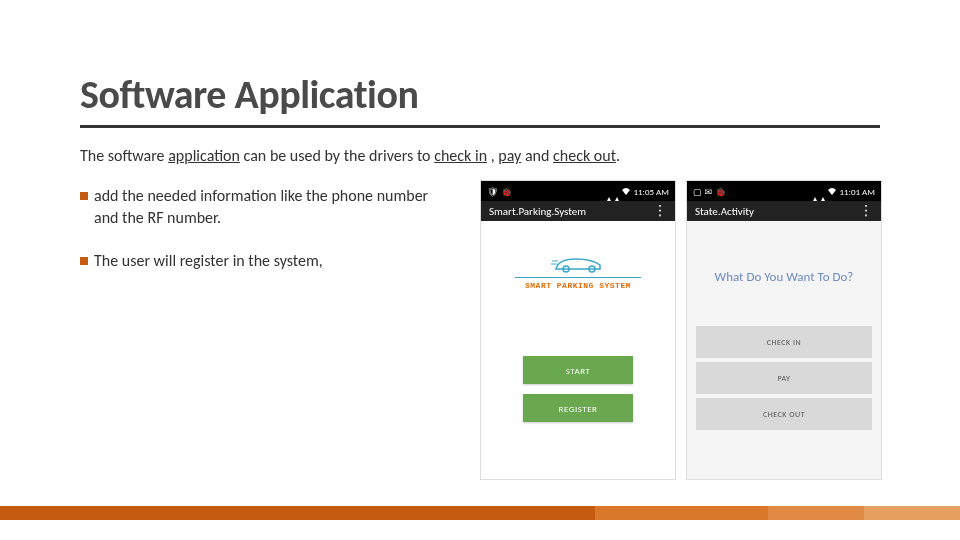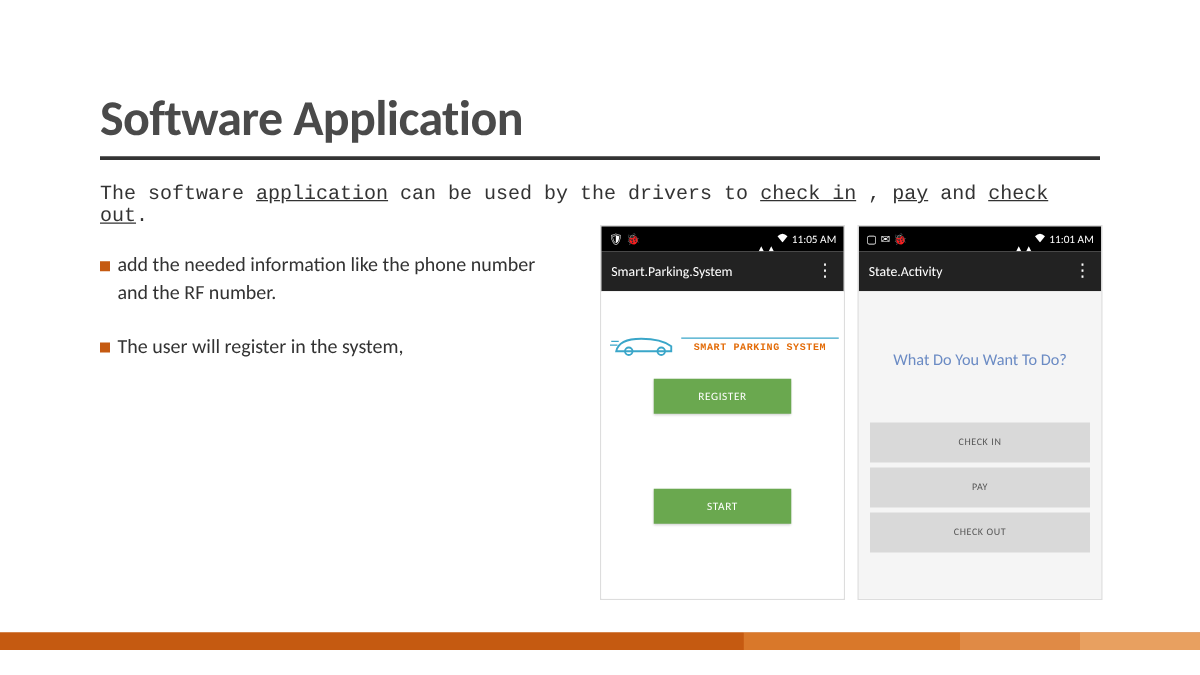--- a/index.html
+++ b/index.html
@@ -1,33 +1,33 @@
 <!DOCTYPE html>
 <html><head>
 <meta charset="utf-8">
 <style>
   * { box-sizing: border-box; margin: 0; padding: 0; }
   html, body { width: 960px; height: 540px; font-family: "Segoe UI", Calibri, Arial, sans-serif; background: #fff; color: #3a3a3a; overflow: hidden; }
   .slide { position: relative; width: 960px; height: 540px; padding: 70px 80px 16px 80px; }
   .title { font-size: 40px; font-weight: 600; color: #4a4a4a; letter-spacing: -0.5px; }
   .hr { height: 3px; background: #333; margin: 6px 0 18px 0; width: 800px; }
-  .intro { font-size: 16px; color: #333; margin-bottom: 20px; font-family: Liberation Mono, monospace; }
+  .intro { font-size: 16px; color: #333; margin-bottom: 20px; }
   .intro .u { text-decoration: underline; }
   .body { display: flex; gap: 20px; }
   .left { width: 370px; }
   .bullet { display: flex; align-items: flex-start; font-size: 16px; color: #333; margin-bottom: 20px; line-height: 1.4; }
   .sq { display: inline-block; width: 8px; height: 8px; background: #c55a11; margin-right: 6px; margin-top: 7px; flex-shrink: 0; }
   .phones { display: flex; gap: 10px; position: absolute; right: 78px; top: 180px; }
   .phone { width: 196px; height: 300px; background: #fff; border: 1px solid #ddd; display: flex; flex-direction: column; overflow: hidden; }
   .statusbar-left { background: #000; height: 20px; color: #fff; display: flex; align-items: center; justify-content: space-between; font-size: 9px; padding: 0 6px; }
   .statusbar-left .licons { display: flex; gap: 3px; align-items: center; }
-  .appbar { height: 32px; background: #222; color: #fff; display: flex; align-items: center; justify-content: space-between; padding: 0 8px; font-size: 11px; }
+  .appbar { height: 20px; background: #222; color: #fff; display: flex; align-items: center; justify-content: space-between; padding: 0 8px; font-size: 11px; }
   .appbar .dots { font-size: 14px; line-height: 1; }
   .ph-body { flex: 1; background: #fff; display: flex; flex-direction: column; align-items: center; justify-content: flex-start; padding-top: 30px; }
-  .logo { margin-bottom: 6px; display: flex; flex-direction: row; align-items: center; }
+  .logo { margin-bottom: 6px; display: flex; flex-direction: column; align-items: center; }
   .car { width: 60px; height: 24px; position: relative; }
   .car svg { width: 60px; height: 24px; }
   .logo-text { font-family: "Courier New", monospace; font-size: 8px; letter-spacing: 0.5px; color: #e36c09; border-top: 1px solid #3aa6c9; padding: 3px 10px 0; margin-top: 2px; text-align: center; font-weight: bold; }
   .btn-green { width: 110px; height: 28px; background: #6aa84f; color: #fff; border: none; font-size: 9px; letter-spacing: 0.5px; margin-top: 10px; display: flex; align-items: center; justify-content: center; box-shadow: 0 1px 2px rgba(0,0,0,0.2); }
   .btn-green.first { margin-top: 60px; }
   .ph2-body { flex: 1; background: #f5f5f5; display: flex; flex-direction: column; align-items: center; padding-top: 48px; }
   .prompt { font-size: 13px; color: #6b8bc4; font-weight: 500; margin-bottom: 42px; text-align: right; padding: 0 8px; }
   .btn-grey { width: 176px; height: 32px; background: #d9d9d9; color: #555; border: none; font-size: 8px; letter-spacing: 0.5px; margin-bottom: 4px; display: flex; align-items: center; justify-content: center; }
   .footer { position: absolute; bottom: 20px; left: 0; right: 0; height: 14px; background: #c55a11; display: flex; }
   .footer .seg { height: 100%; }
@@ -90,22 +90,22 @@
           <div class="car">
             <svg viewBox="0 0 60 24">
                 <path d="M8 18 Q10 8 28 8 Q44 8 52 14 L52 18 Z" fill="none" stroke="#3aa6c9" stroke-width="1.5"></path>
                 <circle cx="18" cy="18" r="3" fill="none" stroke="#3aa6c9" stroke-width="1.5"></circle>
                 <circle cx="44" cy="18" r="3" fill="none" stroke="#3aa6c9" stroke-width="1.5"></circle>
                 <path d="M4 10 L10 10 M3 13 L9 13" stroke="#3aa6c9" stroke-width="1"></path>
               </svg>
           </div>
           <div class="logo-text">SMART PARKING SYSTEM</div>
         </div>
+        <div class="btn-green first">START</div>
         <div class="btn-green">REGISTER</div>
-        <div class="btn-green first">START</div>
       </div>
     </div>
 
     <div class="phone">
       <div class="statusbar-left">
         <div class="licons">
           <span>▢</span>
           <span>✉</span>
           <span>🐞</span>
         </div>

